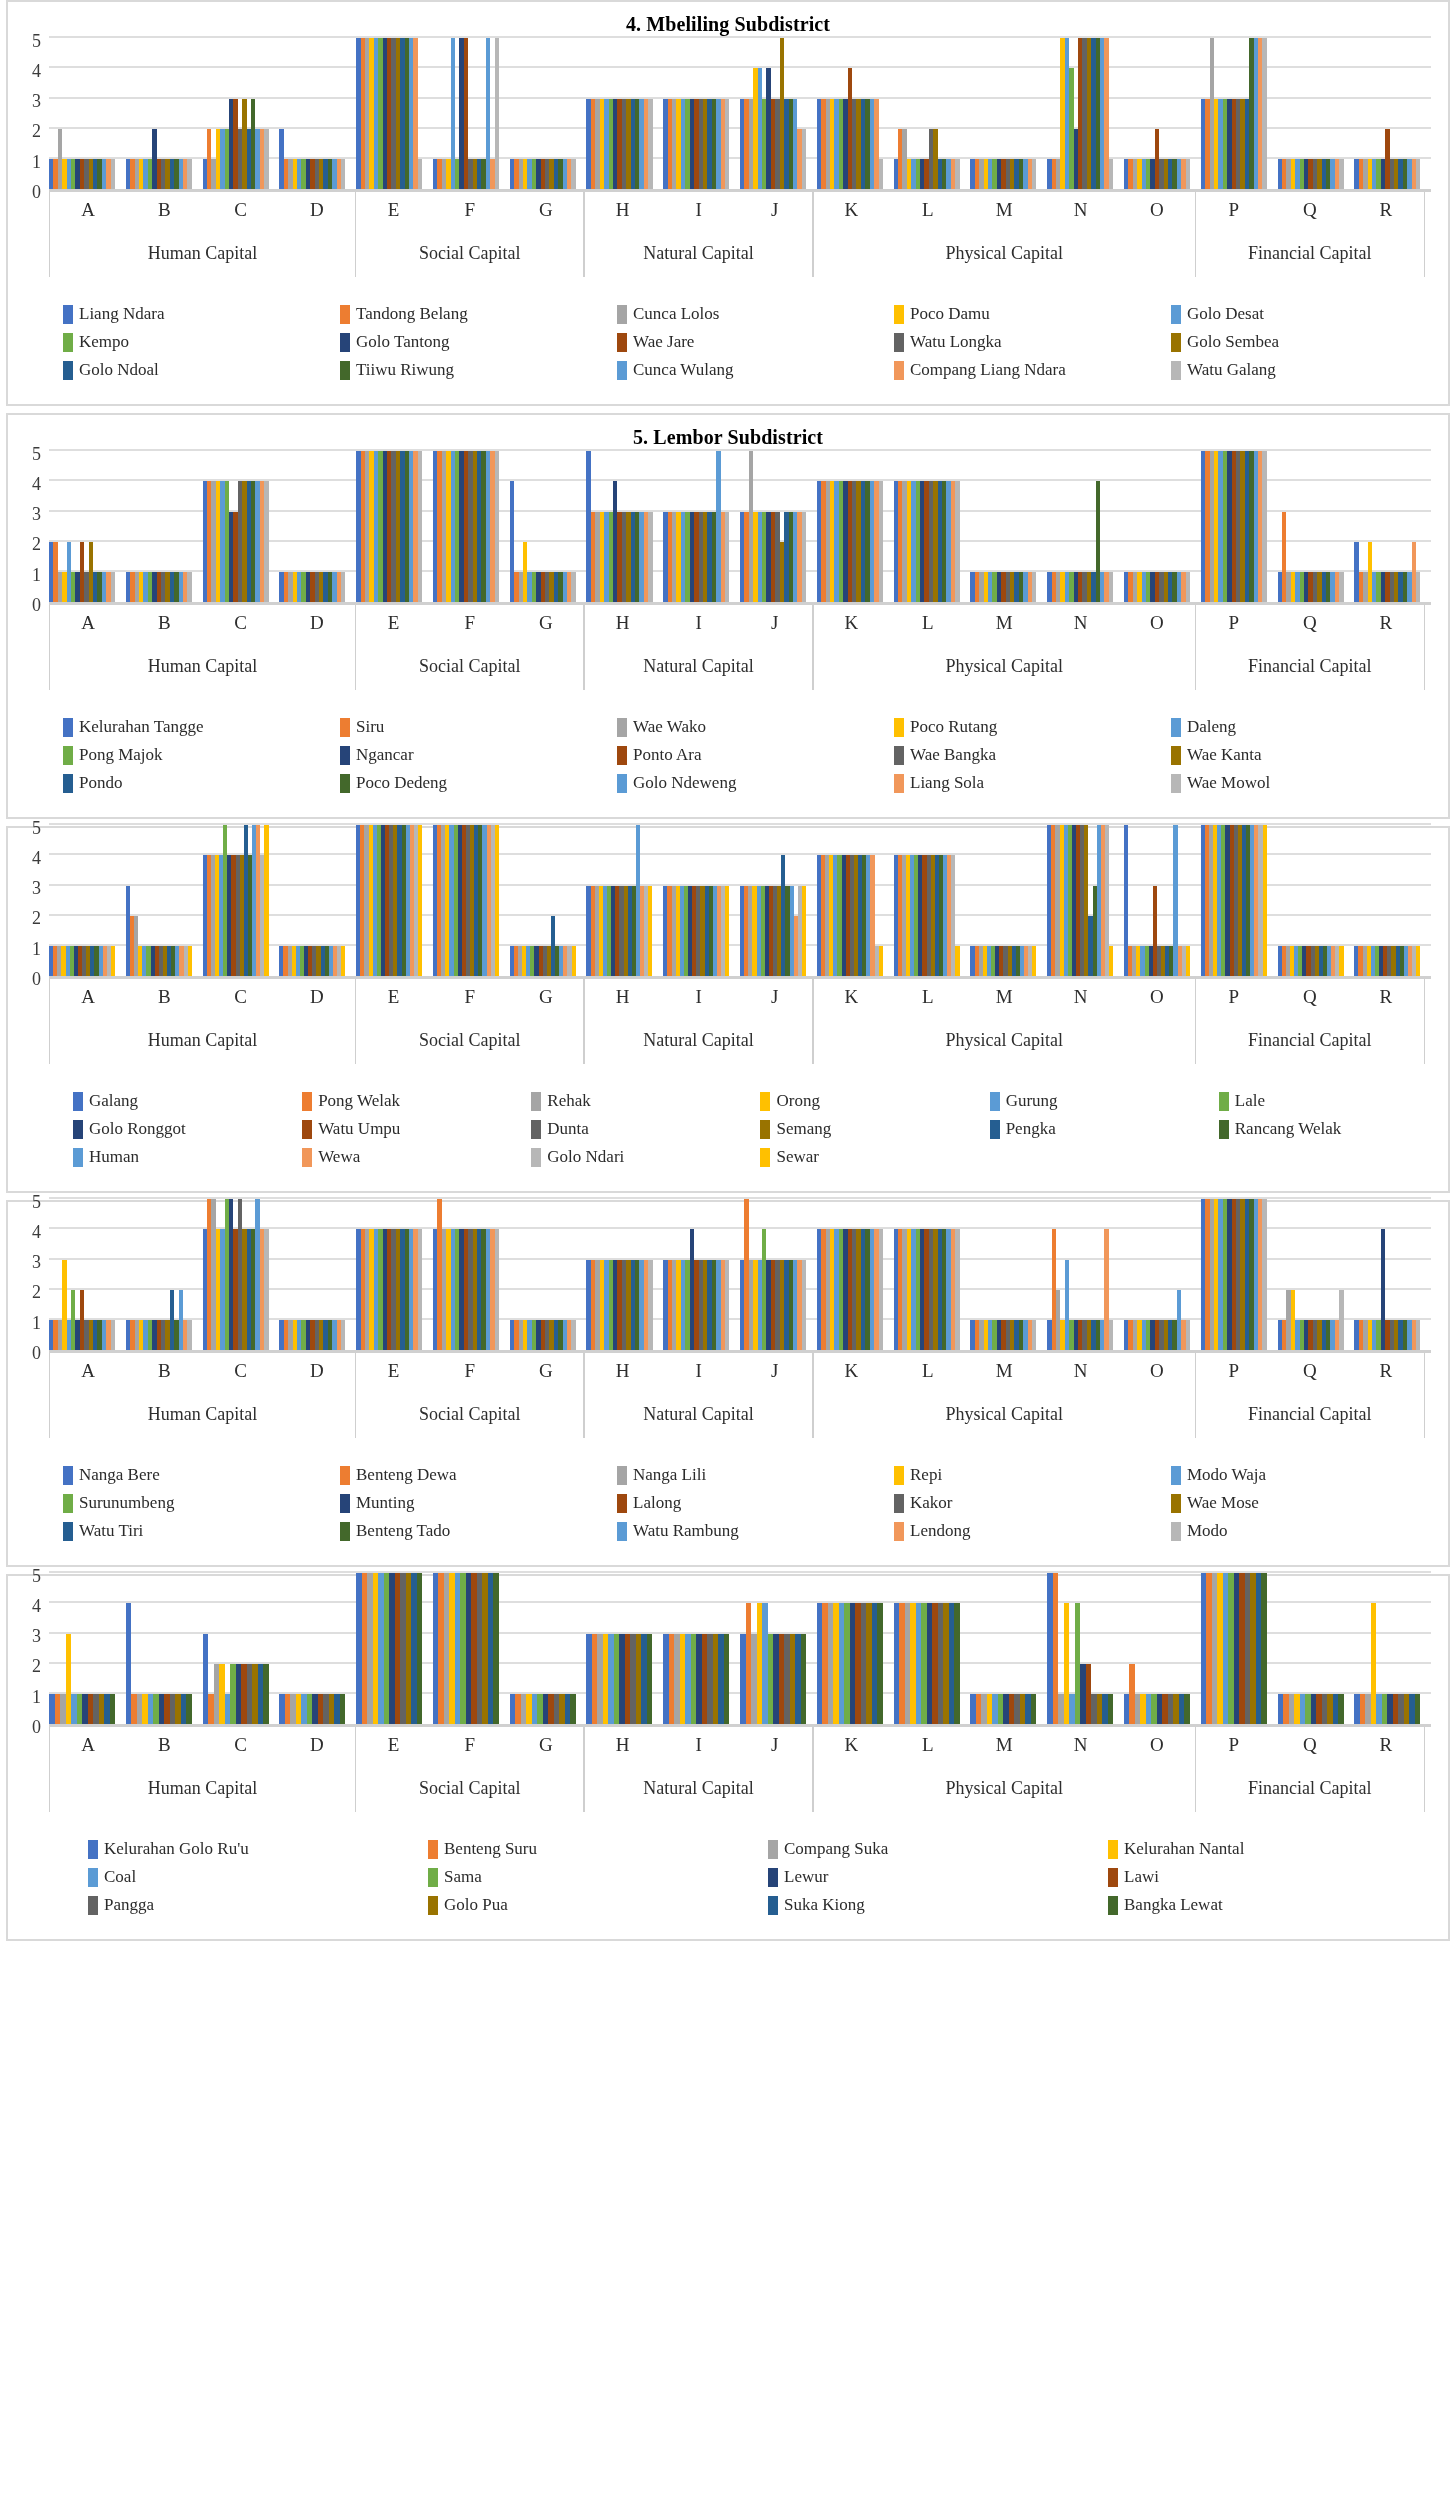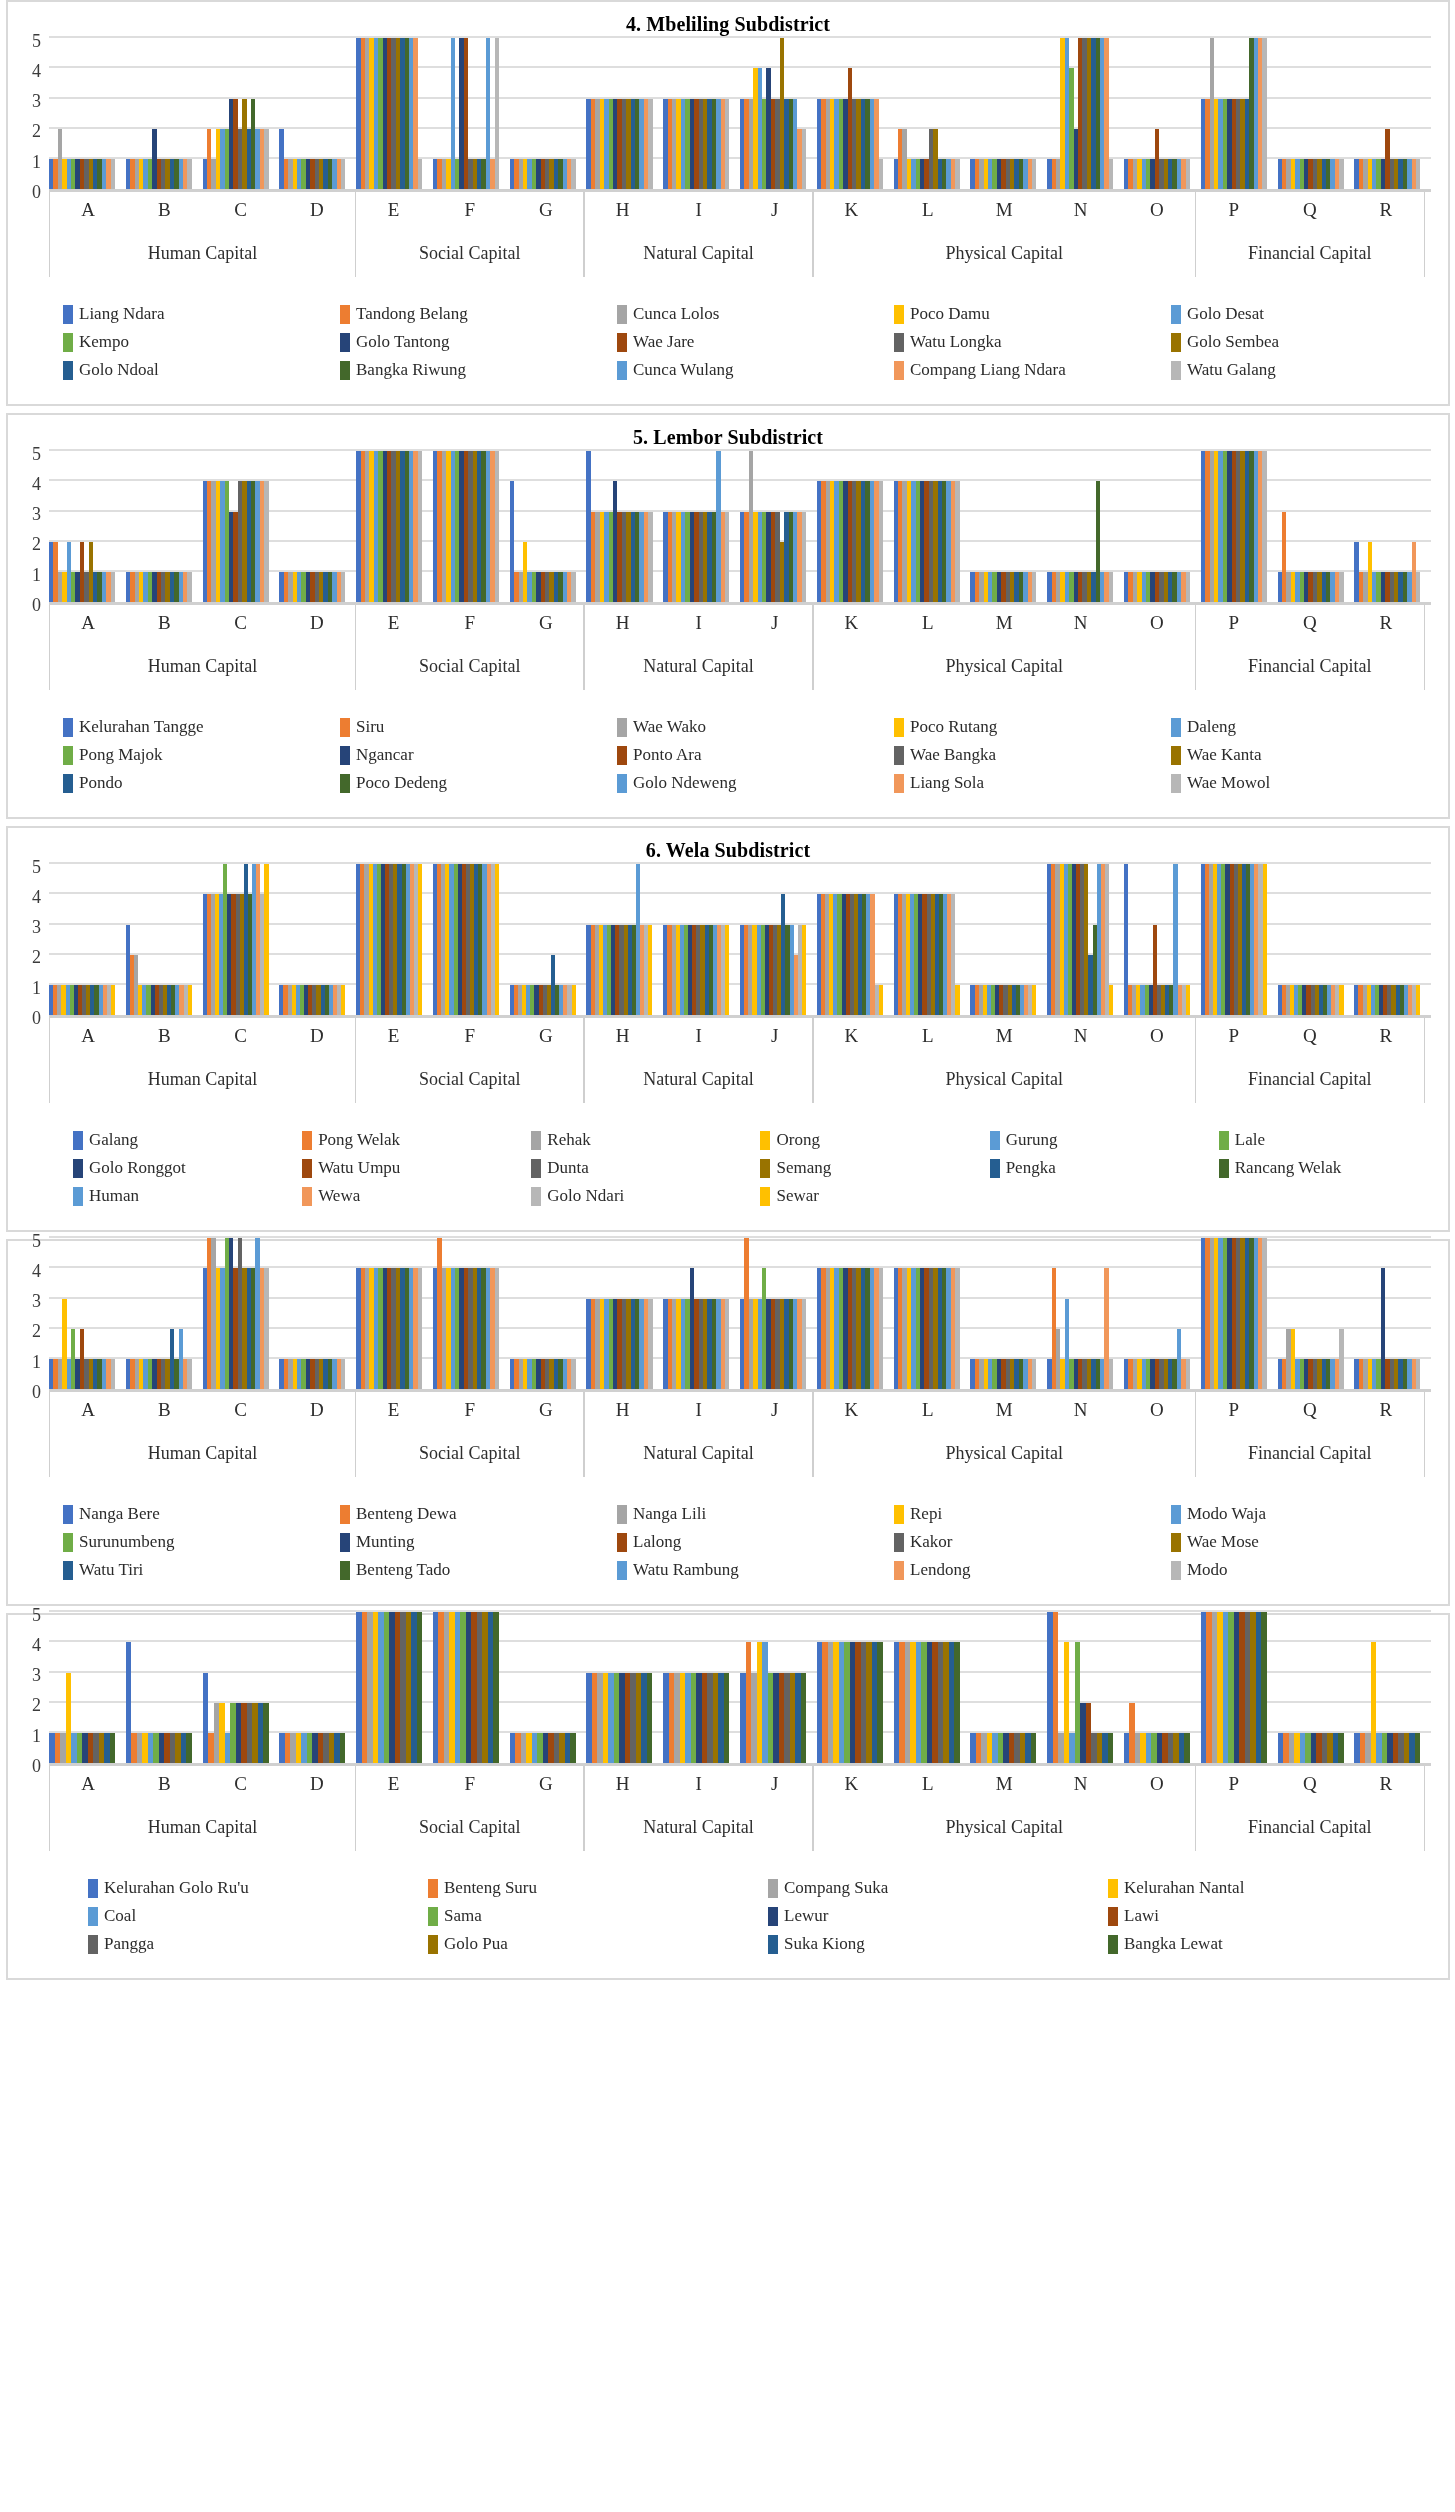--- a/index.html
+++ b/index.html
@@ -585,21 +585,21 @@
         <div class="lg-item">
           <span class="sw" style="background: rgb(153, 115, 0);"></span>
           <span class="lg-label">Golo Sembea</span>
         </div>
         <div class="lg-item">
           <span class="sw" style="background: rgb(37, 94, 145);"></span>
           <span class="lg-label">Golo Ndoal</span>
         </div>
         <div class="lg-item">
           <span class="sw" style="background: rgb(67, 104, 43);"></span>
-          <span class="lg-label">Bangka Riwung</span>
+          <span class="lg-label">Tiiwu Riwung</span>
         </div>
         <div class="lg-item">
           <span class="sw" style="background: rgb(91, 155, 213);"></span>
           <span class="lg-label">Cunca Wulang</span>
         </div>
         <div class="lg-item">
           <span class="sw" style="background: rgb(241, 151, 90);"></span>
           <span class="lg-label">Compang Liang Ndara</span>
         </div>
         <div class="lg-item">
@@ -1055,21 +1055,20 @@
           <span class="sw" style="background: rgb(241, 151, 90);"></span>
           <span class="lg-label">Liang Sola</span>
         </div>
         <div class="lg-item">
           <span class="sw" style="background: rgb(183, 183, 183);"></span>
           <span class="lg-label">Wae Mowol</span>
         </div>
       </div>
     </div>
     <div class="panel">
-      <div class="chart-title">6. Wela Subdistrict</div>
       <div class="plot-wrap">
         <div class="yaxis" style="height: 151px;">
           <div class="ytick" style="top: 0px;">5</div>
           <div class="ytick" style="top: 30px;">4</div>
           <div class="ytick" style="top: 60px;">3</div>
           <div class="ytick" style="top: 90px;">2</div>
           <div class="ytick" style="top: 121px;">1</div>
           <div class="ytick" style="top: 151px;">0</div>
         </div>
         <div class="plot" style="height: 151px; border-bottom-color: rgb(208, 208, 208);">

